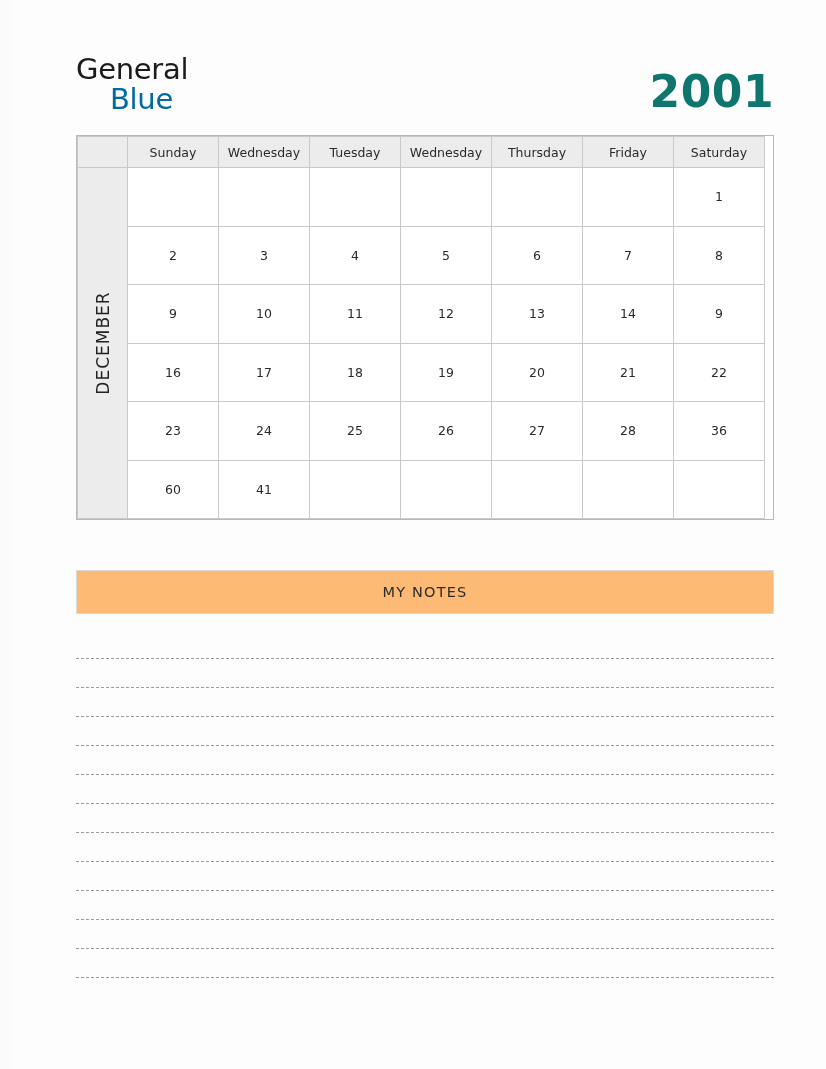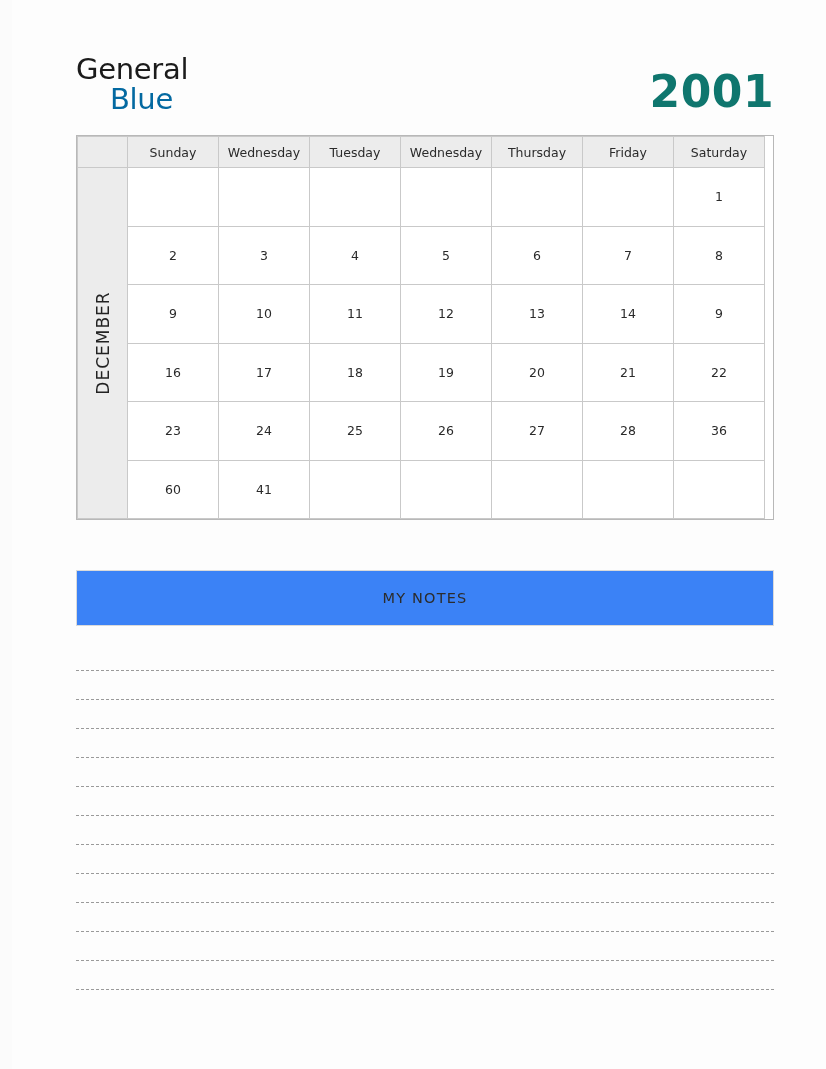--- a/index.html
+++ b/index.html
@@ -127,22 +127,22 @@
   }
 
   
   .notes {
     position: absolute;
     left: 64px;
     top: 570px;
     width: 698px;
   }
   .notes-header {
-    height: 56px;
-    background: #3b82f6;
+    height: 44px;
+    background: #fdba74;
     border: 1px solid #dadada;
     display: flex;
     align-items: center;
     justify-content: center;
     font-size: 14.5px;
     letter-spacing: 1.2px;
     color: #2c2c2c;
   }
   .notes-lines {
     margin-top: 16px;

